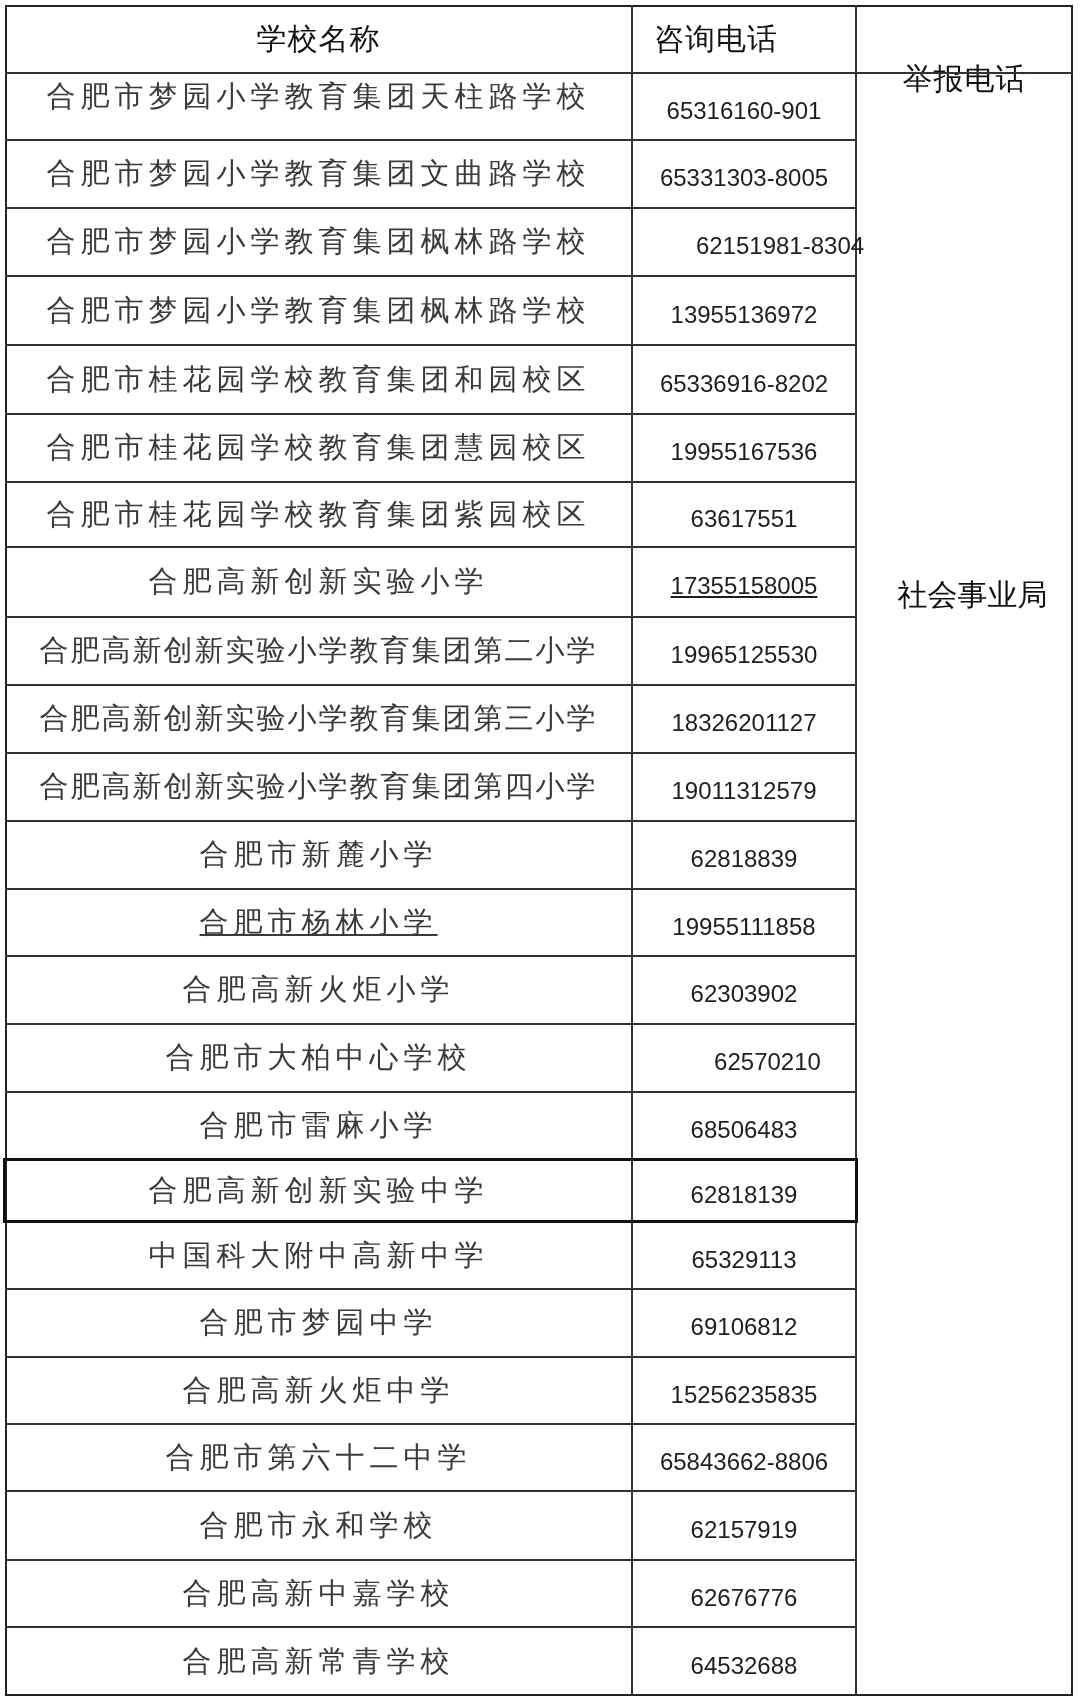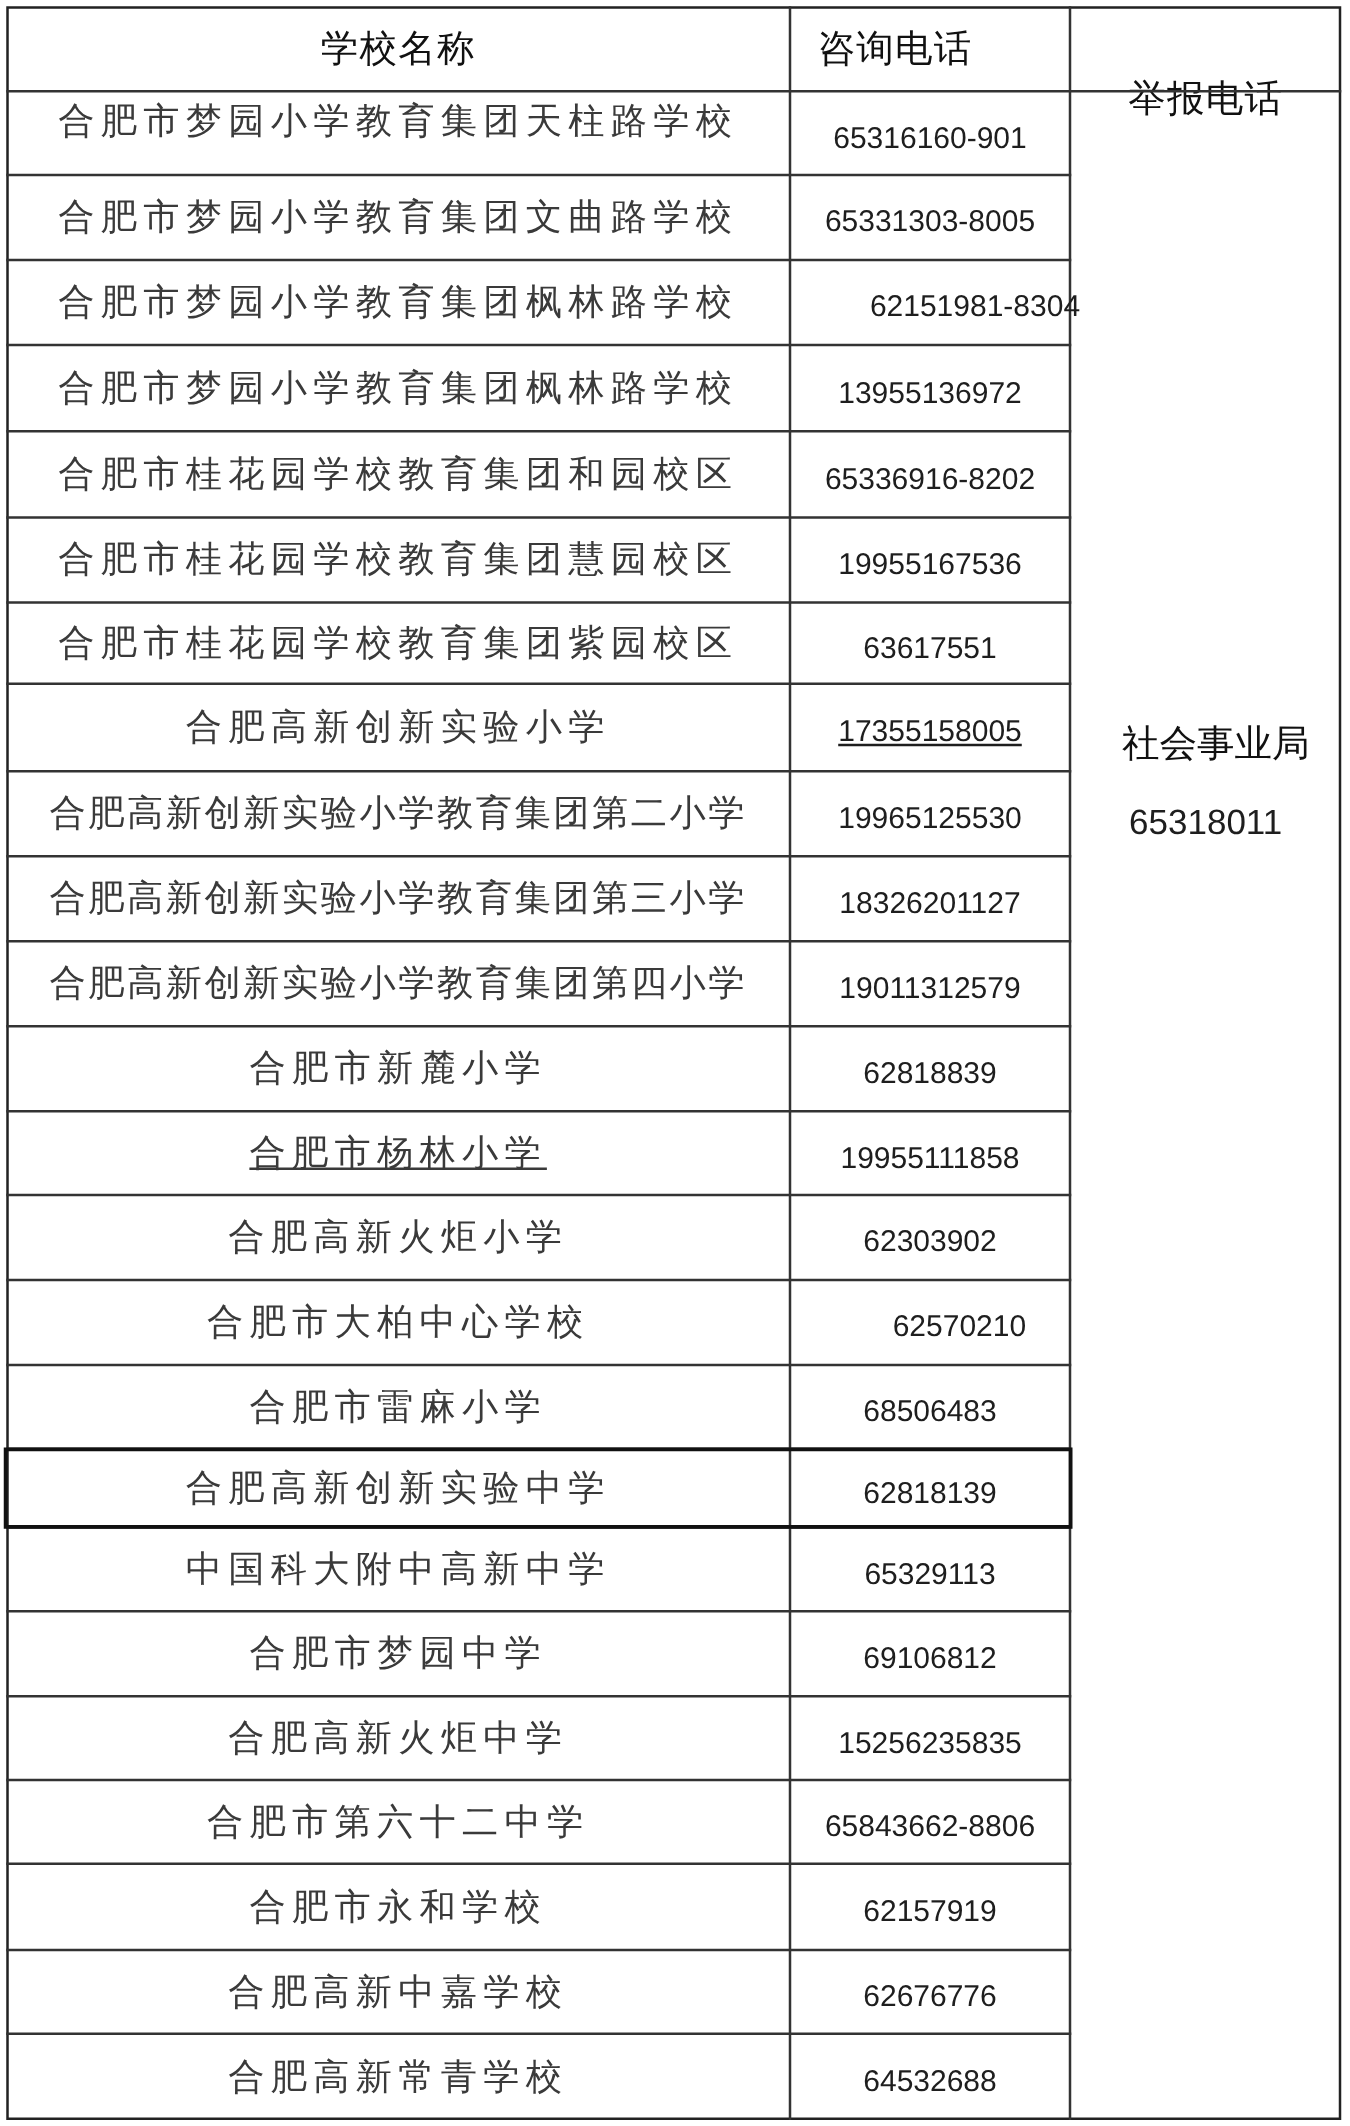--- a/index.html
+++ b/index.html
@@ -23,21 +23,20 @@
 <body>
 
 <div id="tbl"></div>
 
 <div class="cell hdr" style="left:5px; top:5px; width:627px; height:68px;">学校名称</div>
 <div class="cell hdr" style="left:604px; top:5px; width:224px; height:68px;">咨询电话</div>
 <div class="cell hdr" style="left:856px; top:5px; width:217px; height:68px;margin-top:40px;">举报电话</div>
 
 <div style="position:absolute; left:858px; top:75px; width:213px; height:1619px;">
   <div class="cell report-org" style="left:0; top:500px; width:213px; height:40px;">社会事业局</div>
-  <div class="cell report-num" style="left:0; top:563px; width:213px; height:40px;">65318011</div>
 </div>
 
 <div id="rows"></div>
 
 <div class="vline" style="left: 631px; top: 5px; height: 1691px;"></div>
 <div class="vline" style="left: 855px; top: 5px; height: 1691px;"></div>
 <div class="hline" style="left: 5px; top: 72px; width: 1068px;"></div>
 <div style="position: absolute; left: 0px; top: 0px;">
     <div class="cell name" style="left: 5px; top: 73px; width: 627px; height: 47px;">合肥市梦园小学教育集团天柱路学校</div>
     <div class="cell phone" style="left: 632px; top: 73px; width: 224px; height: 67px;">65316160-901</div>

